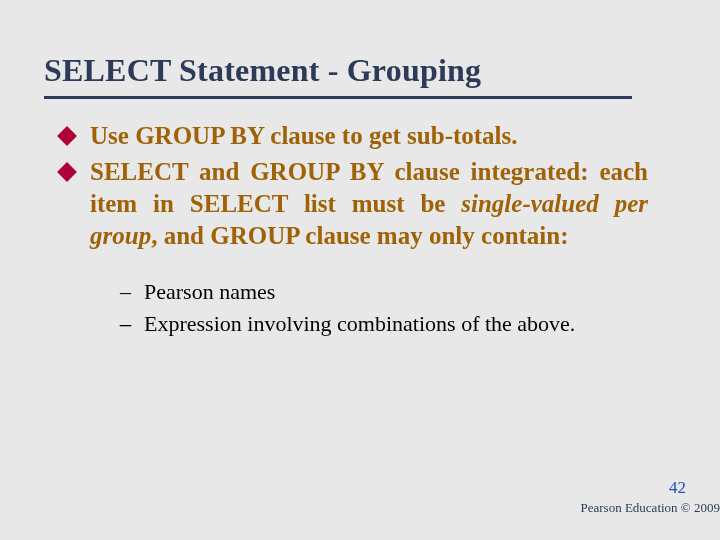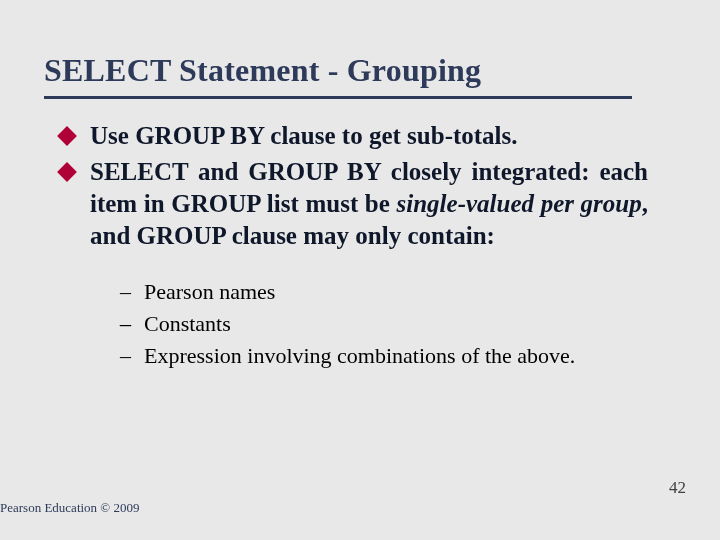--- a/index.html
+++ b/index.html
@@ -40,21 +40,21 @@
     top: 120px;
     width: 590px;
   }
   .bullet1 {
     position: relative;
     margin-bottom: 4px;
     padding-left: 32px;
     font-size: 25px;
     font-weight: bold;
     line-height: 1.28;
-    color: #0f172a;
+    color: #a16207;
   }
   .bullet1.justify {
     text-align: justify;
     text-justify: inter-word;
   }
   .diamond {
     position: absolute;
     left: 2px;
     top: 9px;
     width: 14px;
@@ -78,63 +78,62 @@
   .dash {
     position: absolute;
     left: 0;
     top: 0;
   }
   .footer {
     position: absolute;
     left: 0;
     bottom: 24px;
     width: 720px;
-    text-align: left;
+    text-align: right;
     font-size: 13px;
     color: #2e3a59;
   }
   .pagenum {
     position: absolute;
     right: 34px;
     bottom: 42px;
     font-size: 17px;
-    color: #404040;
+    color: #1d4ed8;
   }
 </style>
 </head>
 <body>
 
 <div class="slide">
 
   <div class="title">SELECT Statement - Grouping</div>
   <div class="title-rule"></div>
 
   <div class="body">
 
     <div class="bullet1">
       <span class="diamond"></span>
       <span>Use GROUP BY clause to get sub-totals.</span>
     </div>
 
     <div class="bullet1 justify">
       <span class="diamond"></span>
-      <span>SELECT and GROUP BY closely integrated: each item in GROUP list must be </span><span class="em">single-valued per group</span><span>, and GROUP clause may only contain:</span>
+      <span>SELECT and GROUP BY clause integrated: each item in SELECT list must be </span><span class="em">single-valued per group</span><span>, and GROUP clause may only contain:</span>
     </div>
 
     <div class="sublist">
       <div class="bullet2">
         <span class="dash">–</span>
         <span>Pearson names</span>
       </div>
       <div class="bullet2">
         <span class="dash">–</span>
       </div>
       <div class="bullet2">
         <span class="dash">–</span>
-        <span>Constants</span>
       </div>
       <div class="bullet2">
         <span class="dash">–</span>
         <span>Expression involving combinations of the above.</span>
       </div>
     </div>
 
   </div>
 
   <div class="footer">Pearson Education © 2009</div>

